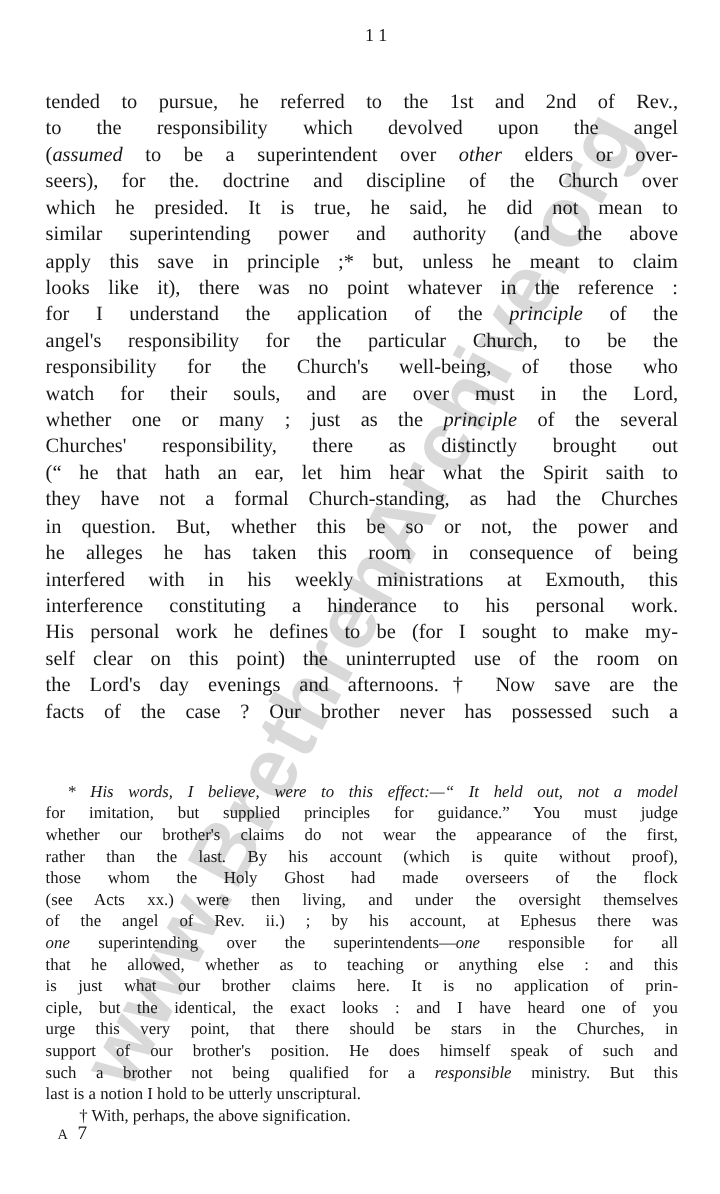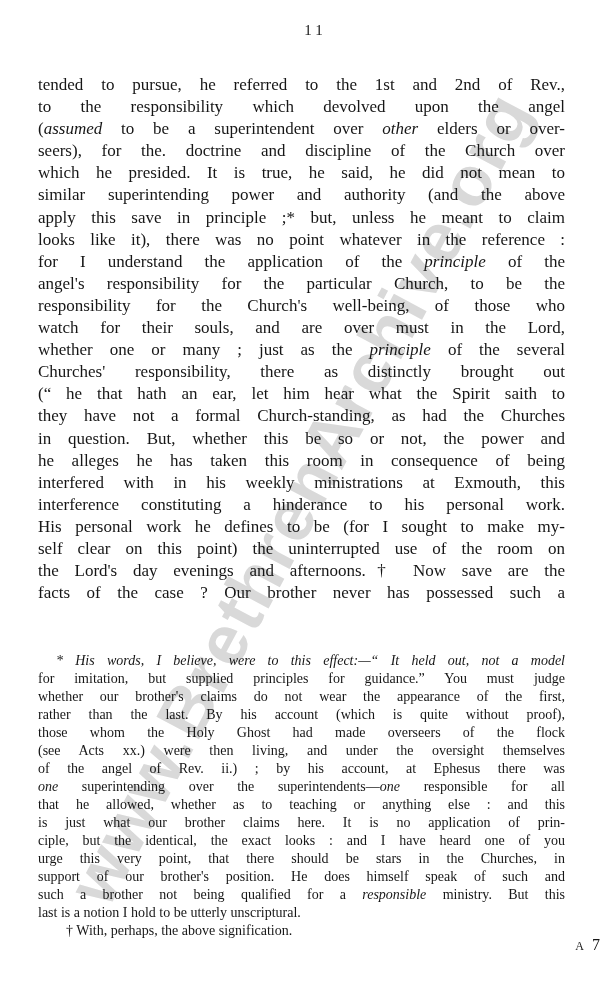--- a/index.html
+++ b/index.html
@@ -58,22 +58,22 @@
     height:18px;
     line-height:18px;
     font-size:14px;
     text-align:left;
     overflow:hidden;
   }
   .line.just { text-align:justify; text-align-last:justify; }
   .line em { }
   .signature {
     position:absolute;
-    top:936px; left:0; right:0;
-    text-align:right;
+    top:936px; left:0; right:12px;
+    text-align:left;
     z-index:2;
     padding-left:48px;
   }
   .signature .sig-letter { font-size:12px; letter-spacing:1px; }
   .signature .sig-number { font-size:16px; margin-left:7px; }
 </style>
 </head>
 <body>
 
 <div class="page" style="background: rgb(255, 255, 255); color: rgb(22, 22, 22);">

